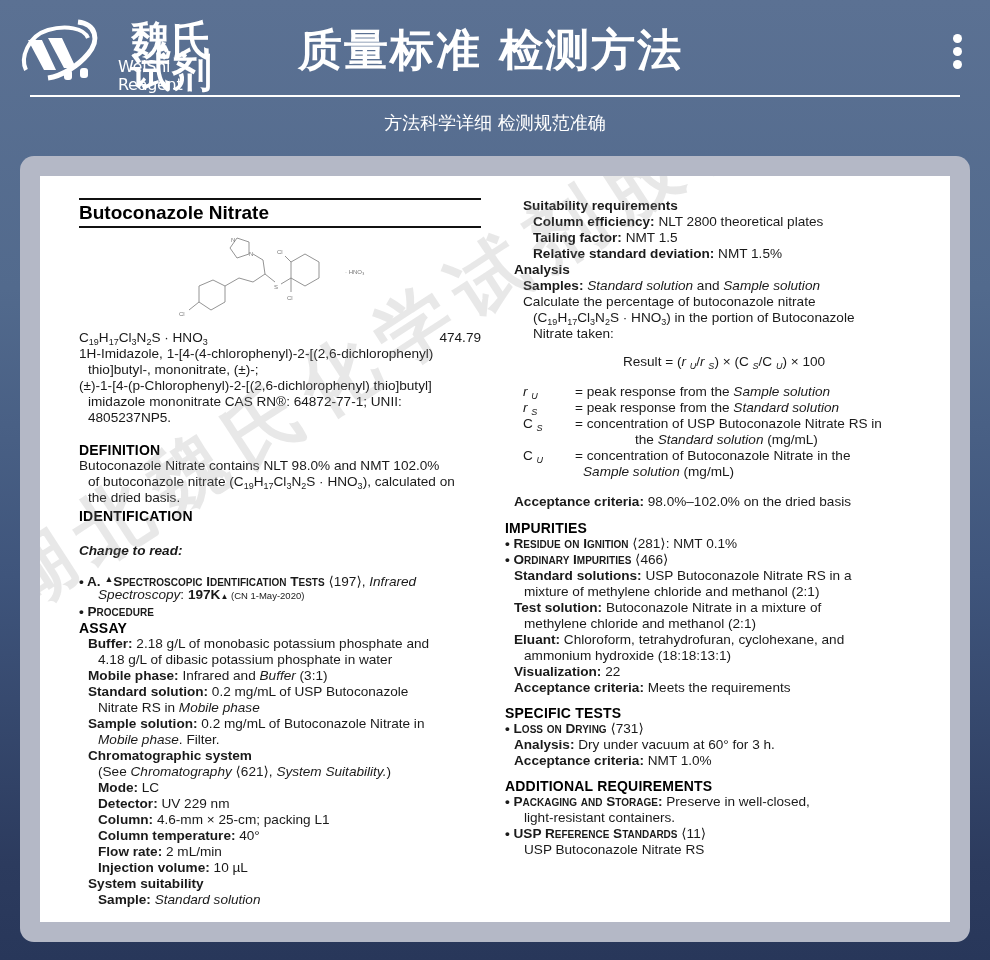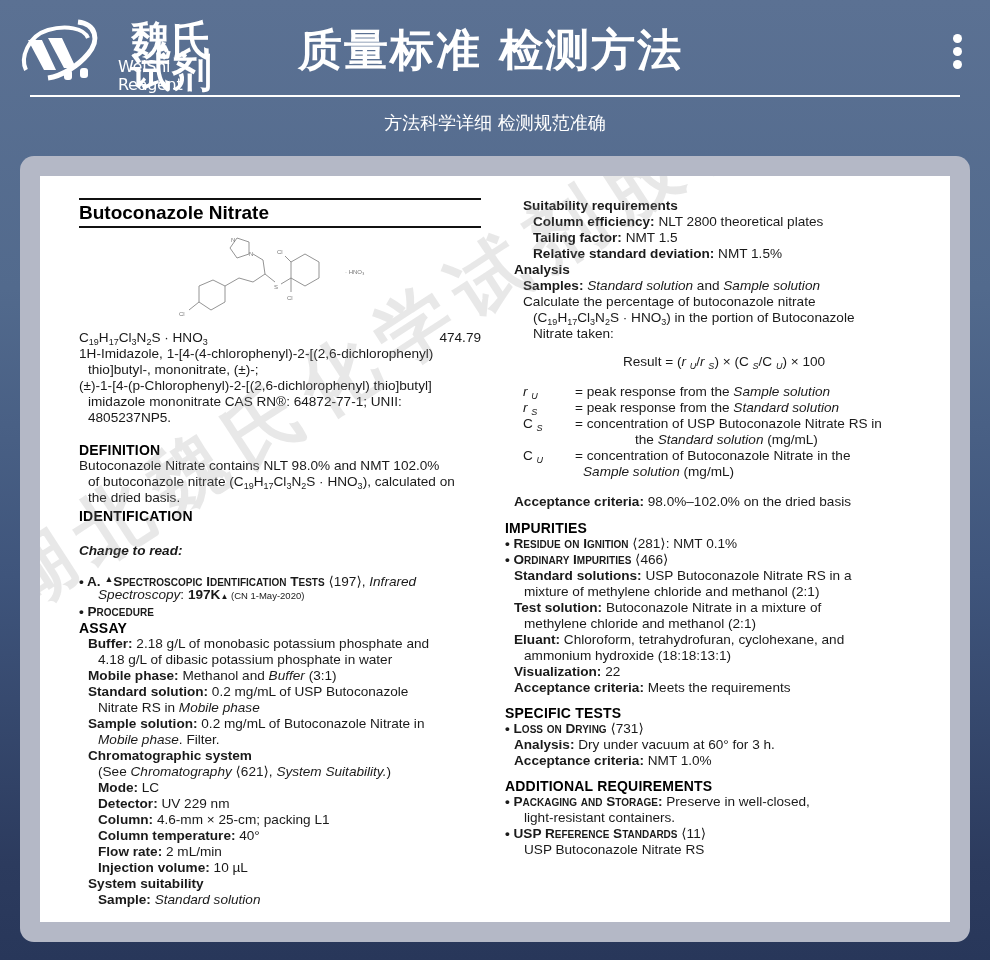--- a/index.html
+++ b/index.html
@@ -140,21 +140,21 @@
       <div class="ln ind2">
         <span class="i">Spectroscopy</span><span>: </span><span class="b">197K</span><span style="font-size:8px">▲</span><span class="cn"> (CN 1-May-2020)</span>
       </div>
     </div>
 
     <div class="block" style="top:428px">
       <div class="ln"><span class="b">• </span><span class="sc">Procedure</span></div>
       <div class="ln h">ASSAY</div>
       <div class="ln ind1"><span class="b">Buffer:</span><span>  2.18 g/L of monobasic potassium phosphate and</span></div>
       <div class="ln ind2">4.18 g/L of dibasic potassium phosphate in water</div>
-      <div class="ln ind1"><span class="b">Mobile phase:</span><span>  Methanol and </span><span class="i">Buffer</span><span> (3:1)</span></div>
+      <div class="ln ind1"><span class="b">Mobile phase:</span><span>  Infrared and </span><span class="i">Buffer</span><span> (3:1)</span></div>
       <div class="ln ind1"><span class="b">Standard solution:</span><span>  0.2 mg/mL of USP Butoconazole</span></div>
       <div class="ln ind2"><span>Nitrate RS in </span><span class="i">Mobile phase</span></div>
       <div class="ln ind1"><span class="b">Sample solution:</span><span>  0.2 mg/mL of Butoconazole Nitrate in</span></div>
       <div class="ln ind2"><span class="i">Mobile phase</span><span>. Filter.</span></div>
       <div class="ln ind1 b">Chromatographic system</div>
       <div class="ln ind2"><span>(See </span><span class="i">Chromatography</span><span> ⟨621⟩, </span><span class="i">System Suitability.</span><span>)</span></div>
       <div class="ln ind2"><span class="b">Mode:</span><span>  LC</span></div>
       <div class="ln ind2"><span class="b">Detector:</span><span>  UV 229 nm</span></div>
       <div class="ln ind2"><span class="b">Column:</span><span>  4.6-mm × 25-cm; packing L1</span></div>
       <div class="ln ind2"><span class="b">Column temperature:</span><span>  40°</span></div>

